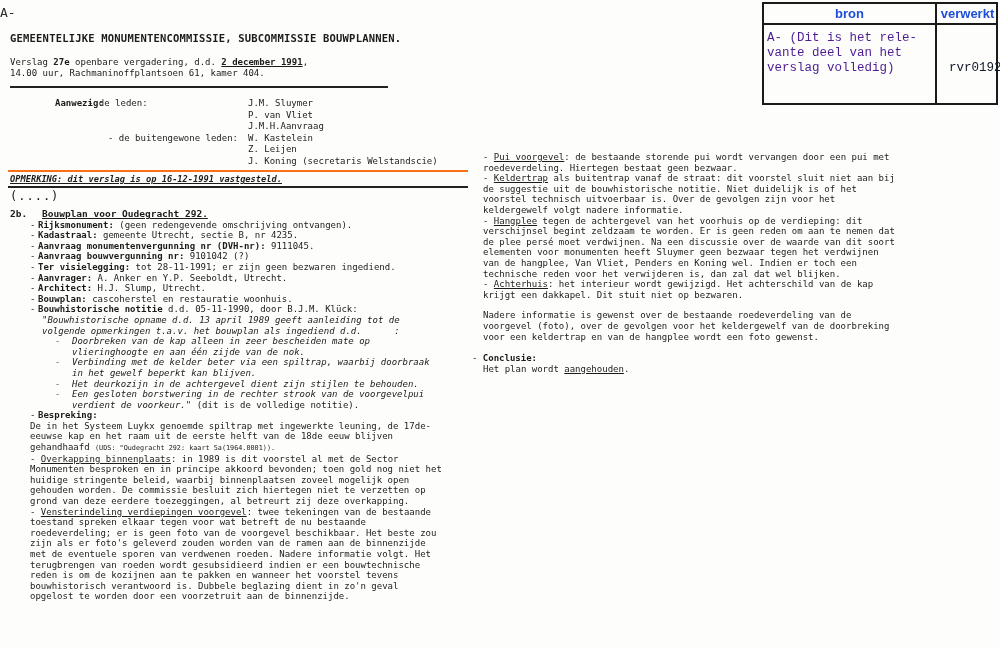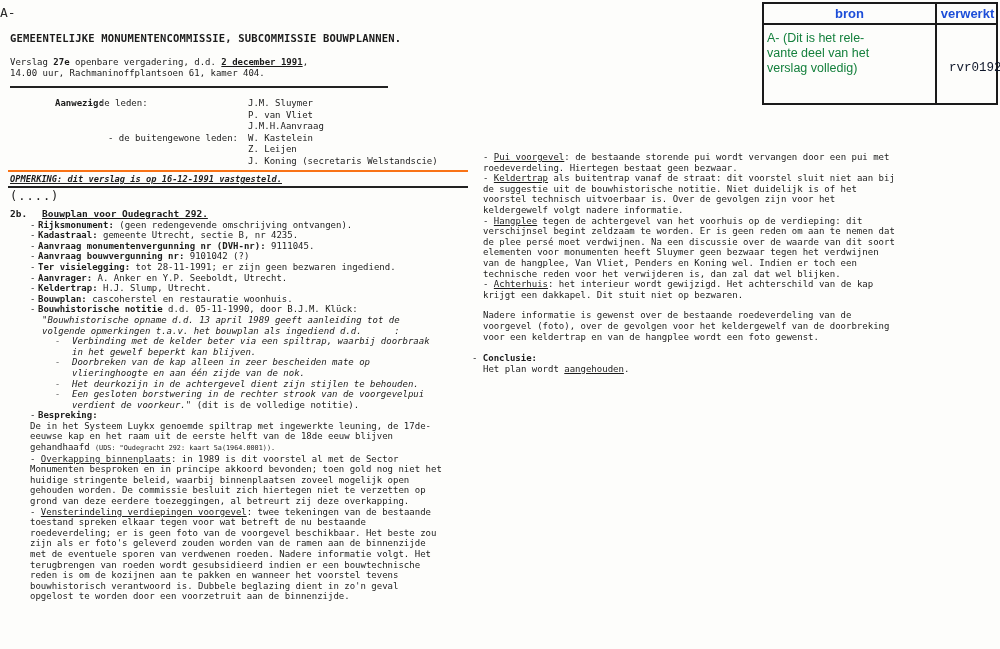--- a/index.html
+++ b/index.html
@@ -21,21 +21,21 @@
   
   .corner { left:0px; top:8px; font-size:13px; color:#2a2a2a; }
 
   
   .stamp { left:762px; top:2px; width:236px; height:103px; border:2px solid #1a1a1a; background:#fdfdfb; }
   .stamp .vdiv { position:absolute; left:171px; top:0; bottom:0; width:2px; background:#1a1a1a; }
   .stamp .hline { position:absolute; left:0; right:0; top:19px; height:2px; background:#1a1a1a; }
   .stamp .hcell { position:absolute; top:2px; height:17px; font-family:"Liberation Sans", sans-serif; font-weight:bold; font-size:13px; line-height:16px; text-align:center; color:#1d4ed8; }
   .stamp .h-bron { left:0; width:171px; }
   .stamp .h-verw { left:173px; width:61px; }
-  .stamp .note { position:absolute; left:3px; top:27px; width:166px; font-family:Liberation Sans, sans-serif; font-size:12.5px; line-height:15px; color:#15803d; }
+  .stamp .note { position:absolute; left:3px; top:27px; width:166px; font-family:Liberation Mono, monospace; font-size:12.5px; line-height:15px; color:#4c1d95; }
   .stamp .code { position:absolute; left:174px; top:59px; font-family:"Liberation Mono", monospace; font-size:12.5px; color:#0f172a;margin-left:11px; }
 
   
   .title { left:10px; top:33px; font-size:10.5px; font-weight:bold; letter-spacing:0.2px; }
   .meeting { left:10px; top:57px; line-height:11px; }
   .rule1 { left:10px; top:86px; width:378px; height:2px; background:#222; }
 
   
   .attendees { left:10px; top:98px; width:460px; height:70px; line-height:11.6px;margin-left:45px; }
   .att-label { position:absolute; left:0; top:0; font-weight:bold; }
@@ -116,29 +116,29 @@
     <div class="sec-head">
       <span class="sec-num">2b.</span><span class="sec-title">Bouwplan voor Oudegracht 292.</span>
     </div>
     <div class="details">
       <div class="dline"><span class="b">Rijksmonument:</span><span> (geen redengevende omschrijving ontvangen).</span></div>
       <div class="dline"><span class="b">Kadastraal:</span><span> gemeente Utrecht, sectie B, nr 4235.</span></div>
       <div class="dline"><span class="b">Aanvraag monumentenvergunning nr (DVH-nr):</span><span> 9111045.</span></div>
       <div class="dline"><span class="b">Aanvraag bouwvergunning nr:</span><span> 9101042 (?)</span></div>
       <div class="dline"><span class="b">Ter visielegging:</span><span> tot 28-11-1991; er zijn geen bezwaren ingediend.</span></div>
       <div class="dline"><span class="b">Aanvrager:</span><span> A. Anker en Y.P. Seeboldt, Utrecht.</span></div>
-      <div class="dline"><span class="b">Keldertrap:</span><span> H.J. Slump, Utrecht.</span></div>
+      <div class="dline"><span class="b">Architect:</span><span> H.J. Slump, Utrecht.</span></div>
       <div class="dline"><span class="b">Bouwplan:</span><span> cascoherstel en restauratie woonhuis.</span></div>
       <div class="dline"><span class="b">Bouwhistorische notitie</span><span> d.d. 05-11-1990, door B.J.M. Klück:</span></div>
     </div>
     <div class="quote">
       <div class="prewrap">"Bouwhistorische opname d.d. 13 april 1989 geeft aanleiding tot de volgende opmerkingen t.a.v. het bouwplan als ingediend d.d.      :</div>
       <div class="qbullets">
+        <div class="qline">Doorbreken van de kap alleen in zeer bescheiden mate op vlieringhoogte en aan één zijde van de nok.</div>
         <div class="qline">Verbinding met de kelder beter via een spiltrap, waarbij doorbraak in het gewelf beperkt kan blijven.</div>
-        <div class="qline">Doorbreken van de kap alleen in zeer bescheiden mate op vlieringhoogte en aan één zijde van de nok.</div>
         <div class="qline">Het deurkozijn in de achtergevel dient zijn stijlen te behouden.</div>
         <div class="qline"><span>Een gesloten borstwering in de rechter strook van de voorgevelpui verdient de voorkeur."</span><span class="roman"> (dit is de volledige notitie).</span></div>
       </div>
     </div>
     <div class="dline" style="margin-left:20px;"><span class="b">Bespreking:</span></div>
     <div class="disc-body">
       <div><span>De in het Systeem Luykx genoemde spiltrap met ingewerkte leuning, de 17de-eeuwse kap en het raam uit de eerste helft van de 18de eeuw blijven gehandhaafd </span><span class="small">(UDS: "Oudegracht 292: kaart 5a(1964.0001)).</span></div>
       <div class="tline"><span class="topic-label">Overkapping binnenplaats</span><span>: in 1989 is dit voorstel al met de Sector Monumenten besproken en in principe akkoord bevonden; toen gold nog niet het huidige stringente beleid, waarbij binnenplaatsen zoveel mogelijk open gehouden worden. De commissie besluit zich hiertegen niet te verzetten op grond van deze eerdere toezeggingen, al betreurt zij deze overkapping.</span></div>
       <div class="tline"><span class="topic-label">Vensterindeling verdiepingen voorgevel</span><span>: twee tekeningen van de bestaande toestand spreken elkaar tegen voor wat betreft de nu bestaande roedeverdeling; er is geen foto van de voorgevel beschikbaar. Het beste zou zijn als er foto's geleverd zouden worden van de ramen aan de binnenzijde met de eventuele sporen van verdwenen roeden. Nadere informatie volgt. Het terugbrengen van roeden wordt gesubsidieerd indien er een bouwtechnische reden is om de kozijnen aan te pakken en wanneer het voorstel tevens bouwhistorisch verantwoord is. Dubbele beglazing dient in zo'n geval opgelost te worden door een voorzetruit aan de binnenzijde.</span></div>
     </div>

